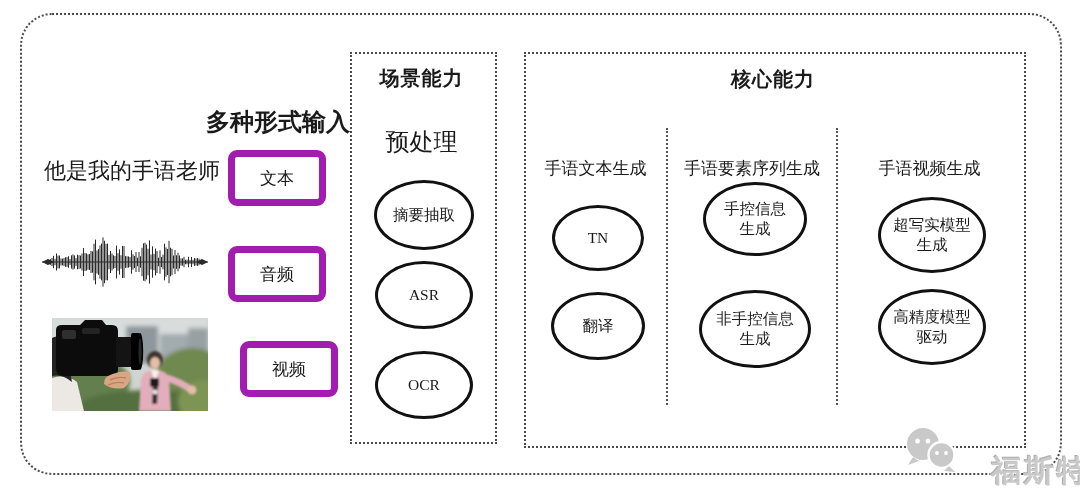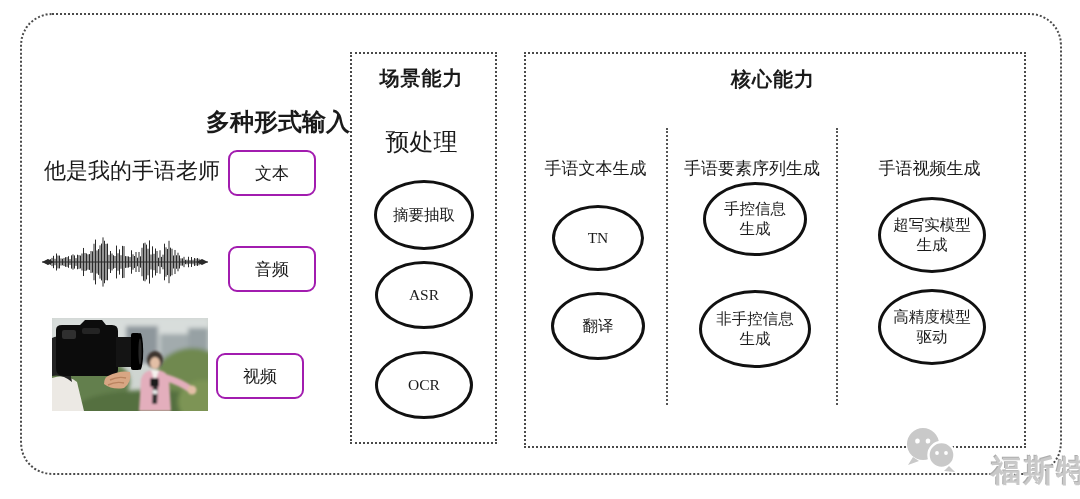--- a/index.html
+++ b/index.html
@@ -12,21 +12,21 @@
     left:20px;top:13px;width:1038px;height:458px;
     border:2px dotted #4a4a4a;border-radius:32px;
   }
   .dashed-panel{border:2px dotted #4a4a4a;background:transparent;}
   .panel-title{font-weight:bold;font-size:20px;text-align:center;letter-spacing:1px;}
   .stage-label{font-size:24px;text-align:center;}
   .col-header{font-size:17px;text-align:center;white-space:nowrap;}
   .section-header{font-weight:bold;font-size:24px;text-align:center;white-space:nowrap;}
   .sentence{font-size:22px;white-space:nowrap;}
   .pill-box{
-    width:84px;height:42px;border:2px solid #a21caf;border-radius:9px;
+    width:84px;height:42px;border:7px solid #a21caf;border-radius:9px;
     display:flex;align-items:center;justify-content:center;font-size:17px;background:#fff;
   }
   .ellipse{
     border:3px solid #111111;border-radius:50%;background:#ffffff;
     display:flex;flex-direction:column;align-items:center;justify-content:center;
     font-size:15.5px;line-height:1.28;text-align:center;
   }
   .ellipse span{display:block;white-space:nowrap;}
   .col-divider{width:0;border-left:2px dotted #555555;}
   .watermark-text{
@@ -103,21 +103,21 @@
     </g>
   </svg>
 </div>
 
 <div class="abs pill-box" style="left:228px;top:150px;">
   <span>文本</span>
 </div>
 <div class="abs pill-box" style="left:228px;top:246px;">
   <span>音频</span>
 </div>
-<div class="abs pill-box" style="left:216px;top:341px;margin-top:12px;">
+<div class="abs pill-box" style="left:240px;top:341px;">
   <span>视频</span>
 </div>
 
 <div class="abs dashed-panel" style="left:350px;top:52px;width:143px;height:388px;"></div>
 <div class="abs panel-title" style="left:350px;top:65px;width:143px;">场景能力</div>
 <div class="abs stage-label" style="left:350px;top:126px;width:143px;">预处理</div>
 
 <div class="abs ellipse" style="left:374px;top:180px;width:94px;height:64px;">
   <span>摘要抽取</span>
 </div>

